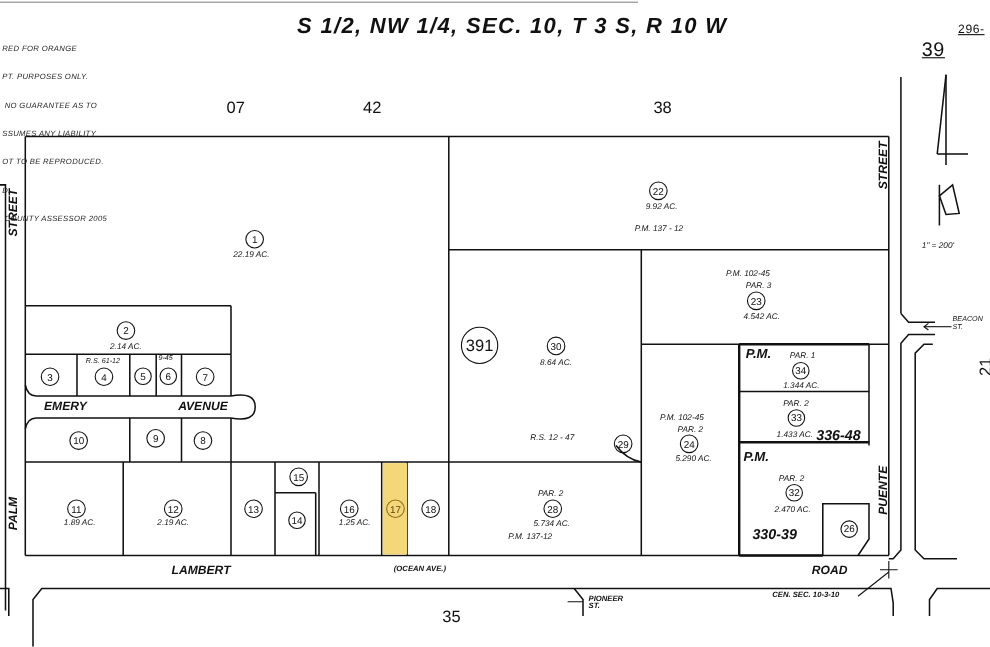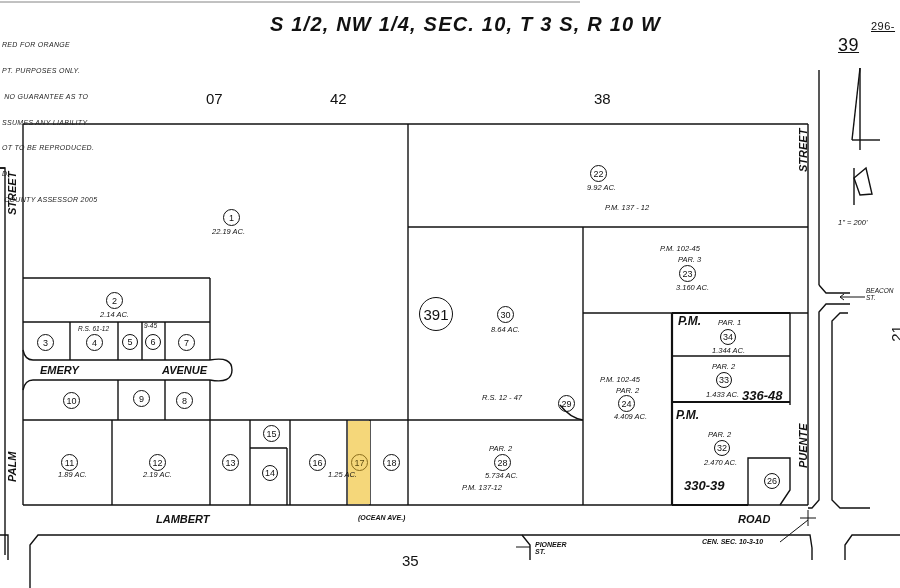--- a/index.html
+++ b/index.html
@@ -171,37 +171,37 @@
 <div class="circ" style="left:63px;top:392px;width:15px;height:15px;">10</div>
 
 <div class="circ" style="left:61px;top:454px;width:15px;height:15px;">11</div>
 <div class="abs plbl" style="left:58px;top:470px;">1.89 AC.</div>
 <div class="circ" style="left:149px;top:454px;width:15px;height:15px;">12</div>
 <div class="abs plbl" style="left:143px;top:470px;">2.19 AC.</div>
 <div class="circ" style="left:222px;top:454px;width:15px;height:15px;">13</div>
 <div class="circ" style="left:262px;top:465px;width:14px;height:14px;">14</div>
 <div class="circ" style="left:263px;top:425px;width:15px;height:15px;">15</div>
 <div class="circ" style="left:309px;top:454px;width:15px;height:15px;">16</div>
-<div class="abs plbl" style="left:308px;top:470px;margin-left:20px;">1.25 AC.</div>
+<div class="abs plbl" style="left:308px;top:470px;">1.25 AC.</div>
 <div class="circ" style="left:351px;top:454px;width:15px;height:15px;border-color:#8a6d1a;color:#5a4a10;">17</div>
 <div class="circ" style="left:383px;top:454px;width:15px;height:15px;">18</div>
 
 <div class="circ" style="left:590px;top:165px;width:15px;height:15px;">22</div>
 <div class="abs plbl" style="left:587px;top:183px;">9.92 AC.</div>
-<div class="abs plbl" style="left:588px;top:203px;padding-left:17px;">P.M. 137 - 12</div>
+<div class="abs plbl" style="left:560px;top:203px;padding-left:17px;">P.M. 137 - 12</div>
 
 <div class="abs plbl" style="left:660px;top:244px;">P.M. 102-45</div>
 <div class="abs plbl" style="left:678px;top:255px;">PAR. 3</div>
 <div class="circ" style="left:679px;top:265px;width:15px;height:15px;">23</div>
-<div class="abs plbl" style="left:676px;top:283px;">3.160 AC.</div>
+<div class="abs plbl" style="left:676px;top:283px;">4.542 AC.</div>
 
 <div class="abs plbl" style="left:600px;top:375px;">P.M. 102-45</div>
 <div class="abs plbl" style="left:616px;top:386px;">PAR. 2</div>
 <div class="circ" style="left:618px;top:395px;width:15px;height:15px;">24</div>
-<div class="abs plbl" style="left:614px;top:412px;">4.409 AC.</div>
+<div class="abs plbl" style="left:614px;top:412px;">5.290 AC.</div>
 
 <div class="circ" style="left:764px;top:473px;width:14px;height:14px;">26</div>
 
 <div class="abs plbl" style="left:489px;top:444px;">PAR. 2</div>
 <div class="circ" style="left:494px;top:454px;width:15px;height:15px;">28</div>
 <div class="abs plbl" style="left:485px;top:471px;">5.734 AC.</div>
 <div class="abs plbl" style="left:462px;top:483px;">P.M. 137-12</div>
 
 <div class="circ" style="left:558px;top:395px;width:15px;height:15px;">29</div>
 

